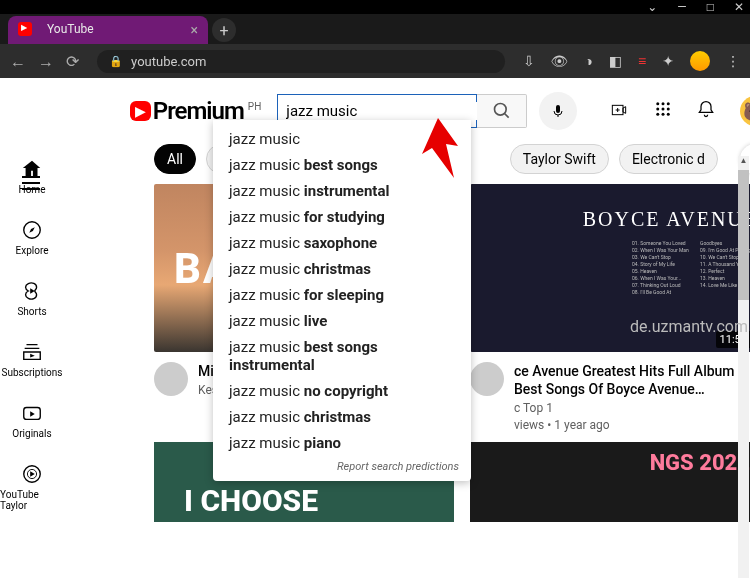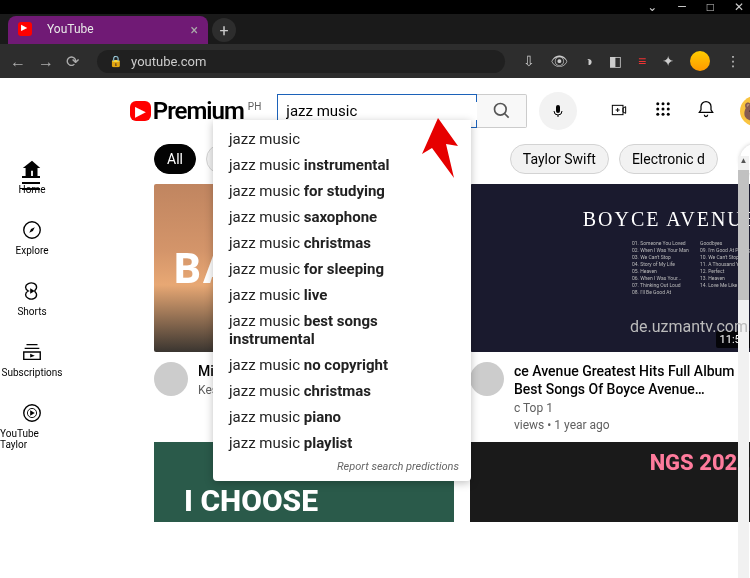--- a/index.html
+++ b/index.html
@@ -145,20 +145,27 @@
     </div>
     <div class="side-item">
       <svg viewBox="0 0 24 24">
           <path d="M6 4h12M4 8h16M3 12h18v8H3z" fill="none" stroke="#030303" stroke-width="1.5"></path>
           <path d="M10 14l5 2-5 2z" fill="#030303"></path>
         </svg>
       <span>Subscriptions</span>
     </div>
     <div class="side-item">
       <svg viewBox="0 0 24 24">
+          <rect x="3" y="6" width="18" height="13" rx="3" fill="none" stroke="#030303" stroke-width="1.5"></rect>
+          <path d="M10 10l5 3-5 3z" fill="#030303"></path>
+        </svg>
+      <span>Originals</span>
+    </div>
+    <div class="side-item">
+      <svg viewBox="0 0 24 24">
           <circle cx="12" cy="12" r="9" fill="none" stroke="#030303" stroke-width="1.5"></circle>
           <circle cx="12" cy="12" r="5" fill="none" stroke="#030303" stroke-width="1"></circle>
           <path d="M10 9l5 3-5 3z" fill="#030303"></path>
         </svg>
       <span>YouTube Taylor</span>
     </div>
   </div>
 
   <div class="main">
     <div class="header">
@@ -254,31 +261,31 @@
 
   <div class="scrollbar">
     <div class="arr" style="top:0">▲</div>
 
   </div>
 </div>
 
 <div class="suggestions">
   <div id="sug-list">
       <div class="sug-item">jazz music</div>
+      <div class="sug-item">jazz music <b>best songs</b></div>
       <div class="sug-item">jazz music <b>instrumental</b></div>
       <div class="sug-item">jazz music <b>for studying</b></div>
       <div class="sug-item">jazz music <b>saxophone</b></div>
       <div class="sug-item">jazz music <b>christmas</b></div>
       <div class="sug-item">jazz music <b>for sleeping</b></div>
       <div class="sug-item">jazz music <b>live</b></div>
       <div class="sug-item">jazz music <b>best songs instrumental</b></div>
       <div class="sug-item">jazz music <b>no copyright</b></div>
       <div class="sug-item">jazz music <b>christmas</b></div>
       <div class="sug-item">jazz music <b>piano</b></div>
-      <div class="sug-item">jazz music <b>playlist</b></div>
     </div>
   <div class="sug-report">Report search predictions</div>
 </div>
 
 <svg class="arrow" width="60" height="70">
   <polygon points="30,0 50,28 38,26 46,60 24,30 14,36" fill="#e60000"></polygon>
 </svg>
 
 <div class="watermark" style="position:absolute;right:2px;top:317px;transform:rotate(0);font-size:16px;color:#bbb">de.uzmantv.com</div>
 

